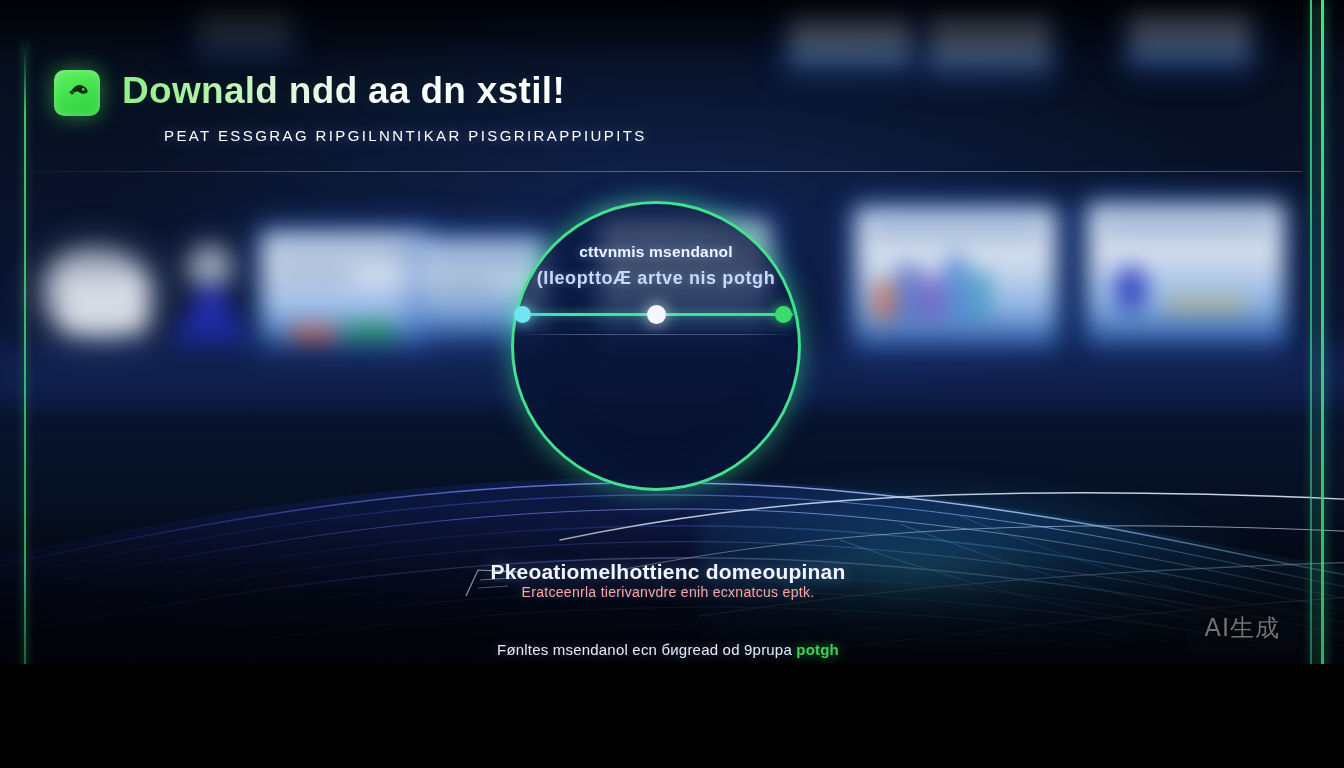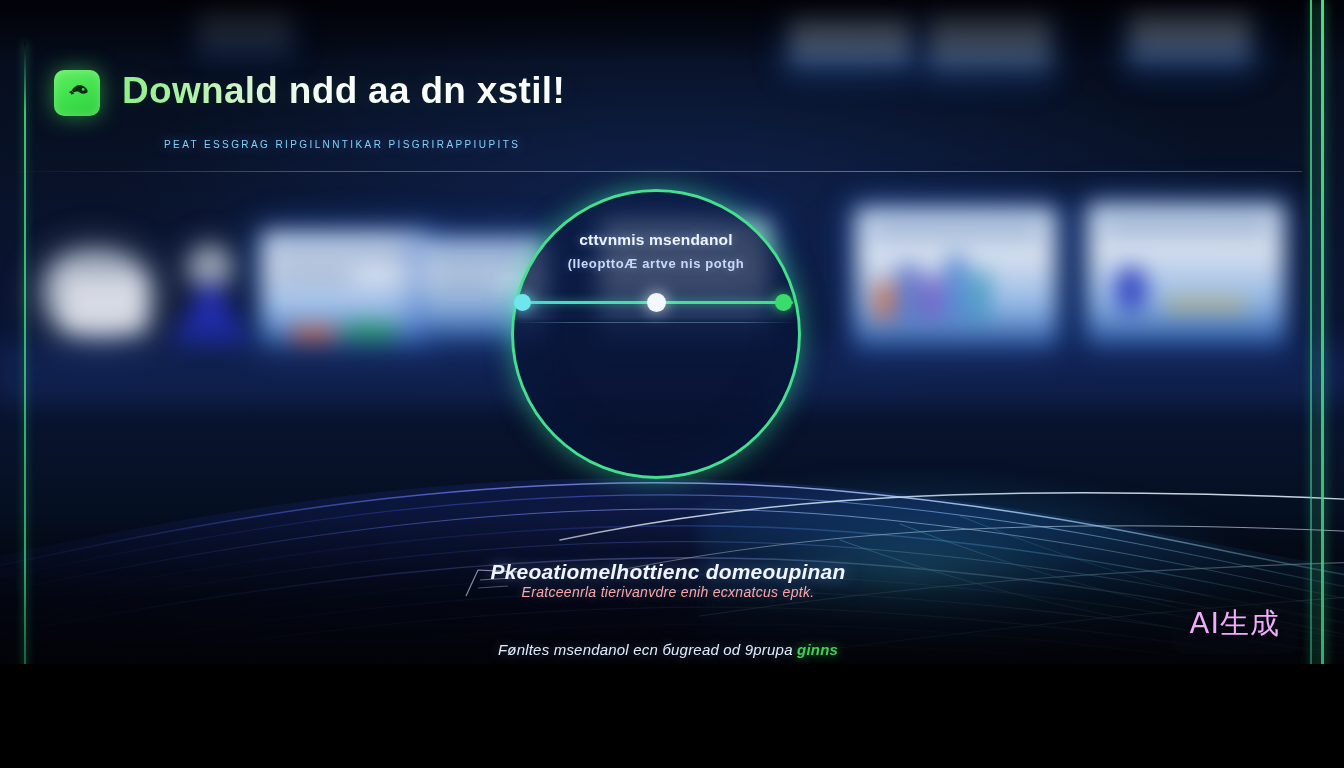--- a/index.html
+++ b/index.html
@@ -116,52 +116,52 @@
     margin: 0;
     line-height: 1.05;
     background: linear-gradient(90deg, #8ef08a 0%, #b7f4ac 17%, #e6f6e3 33%, #ffffff 50%, #ffffff 100%);
     -webkit-background-clip: text;
     background-clip: text;
     color: transparent;
     text-shadow: 0 0 22px rgba(120,230,140,.12);
     white-space: nowrap;
   }
   .sub-title {
-    margin: 28px 0 0 42px;
-    font-size: 10px;
+    margin: 16px 0 0 42px;
+    font-size: 15px;
     font-weight: 500;
     letter-spacing: 2.4px;
-    color: #7dd3fc;
+    color: #ffffff;
     text-shadow: 0 0 12px rgba(150,185,255,.5);
     white-space: nowrap;
   }
 
   
-  .circle-wrap { position:absolute; left:511px; top:189px; width:290px; height:290px; }
+  .circle-wrap { position:absolute; left:511px; top:201px; width:290px; height:290px; }
   .circle-disc {
     position:absolute; inset:0;
     border-radius:50%;
     background:
       linear-gradient(180deg, rgba(12,26,62,.58) 0%, rgba(10,22,56,.66) 44%, rgba(9,20,54,.84) 46%, rgba(8,18,48,.88) 100%);
     border: 3px solid #45e08f;
     box-shadow: 0 0 26px rgba(60,225,150,.55), inset 0 0 40px rgba(10,30,70,.55);
     backdrop-filter: blur(2px);
   }
   .circle-inner-div {
     position:absolute; left:4px; right:4px; top:133px; height:1px;
     background: linear-gradient(90deg, rgba(120,200,230,.0) 0%, rgba(150,215,240,.35) 20%, rgba(150,215,240,.35) 80%, rgba(120,200,230,.0) 100%);
   }
   .circ-label {
     position:absolute; left:0; right:0; top:42px; text-align:center;
     font-size:15.5px; font-weight:700; color:#eef4ff; letter-spacing:.2px;
     text-shadow: 0 0 10px rgba(150,190,255,.55);
   }
   .circ-sublabel {
     position:absolute; left:0; right:0; top:67px; text-align:center;
-    font-size:13px; font-weight:600; color:#c9d9f5; letter-spacing:.6px;
+    font-size:18px; font-weight:600; color:#c9d9f5; letter-spacing:.6px;
     text-shadow: 0 0 8px rgba(130,175,245,.45);
   }
   .track {
     position:absolute; left:8px; right:8px; top:112px; height:3px;
     background: linear-gradient(90deg,#46dcd0 0%, #43dfa0 52%, #41e07f 100%);
     box-shadow: 0 0 9px rgba(70,225,175,.65);
     border-radius:2px;
   }
   .node { position:absolute; border-radius:50%; top:105px; }
   .node.n1 { left:3px;   width:17px; height:17px; background:#6fe6ee; box-shadow:0 0 14px rgba(110,230,240,.85); }
@@ -172,21 +172,21 @@
     font-size:40px; font-weight:700; color:#4fe054; letter-spacing:.5px;
     text-shadow: 0 0 18px rgba(70,225,90,.6);
   }
   .circ-metric-cap {
     position:absolute; left:0; right:0; top:235px; text-align:center;
     font-size:13px; font-weight:600; color:#c9d9f3; letter-spacing:.4px;
     text-shadow: 0 0 9px rgba(140,180,250,.45);
   }
 
   
-  .bottom-copy { position:absolute; left:0; right:8px; top:560px; text-align:center;font-style:italic; }
+  .bottom-copy { position:absolute; left:0; right:8px; top:560px; text-align:center; }
   .bc-head {
     font-size:21px; font-weight:700; color:#f1f5ff; letter-spacing:.2px;
     text-shadow: 0 0 16px rgba(150,190,255,.5);
   }
   .bc-sub {
     font-size:14px; font-weight:500; color:#fca5a5; letter-spacing:.3px;
     text-shadow: 0 0 10px rgba(140,180,250,.4);
   }
   .bc-foot {
     margin-top:41px; font-size:15px; font-weight:500; color:#e3ebfa; letter-spacing:.2px;
@@ -195,22 +195,22 @@
   .bc-foot .accent { color:#3fd05a; font-weight:700; text-shadow:0 0 12px rgba(70,220,95,.65); }
 
   .doodle { position:absolute; left:462px; top:566px; width:60px; height:34px; opacity:.85; }
 
   
   .watermark {
     position:absolute; right:46px; bottom:10px;
     padding:8px 18px 10px;
     border-radius:12px;
     background: rgba(6,10,20,.45);
-    color:#f0abfc;
-    font-size:29px;
+    color:#737373;
+    font-size:24px;
     letter-spacing:1px;
     text-shadow: 0 1px 4px rgba(0,0,0,.65);
     font-family: "DejaVu Sans", sans-serif;
   }
 </style>
 </head>
 <body>
 
 <div id="stage">
 
@@ -358,19 +358,19 @@
   <svg class="doodle" viewBox="0 0 60 34" aria-hidden="true">
     <path d="M4 30 L16 4 L56 6" stroke="#cfe0f5" stroke-width="1.2" fill="none" opacity=".75"></path>
     <path d="M18 14 L50 12" stroke="#b9cde8" stroke-width="1" fill="none" opacity=".6"></path>
     <path d="M16 22 L46 20" stroke="#b9cde8" stroke-width="1" fill="none" opacity=".45"></path>
   </svg>
 
   <div class="bottom-copy">
     <div class="bc-head">Pkeoatiomelhottienc domeoupinan</div>
     <div class="bc-sub">Eratceenrla tierivanvdre enih ecxnatcus eptk.</div>
     <div class="bc-foot">
-      <span>Fønltes msendanol ecn биgreaԁ od 9prupa </span><span class="accent">ginns</span>
+      <span>Fønltes msendanol ecn биgreaԁ od 9prupa </span><span class="accent">potgh</span>
     </div>
   </div>
 
   <div class="watermark">AI生成</div>
 
 </div>
 
 </body></html>

